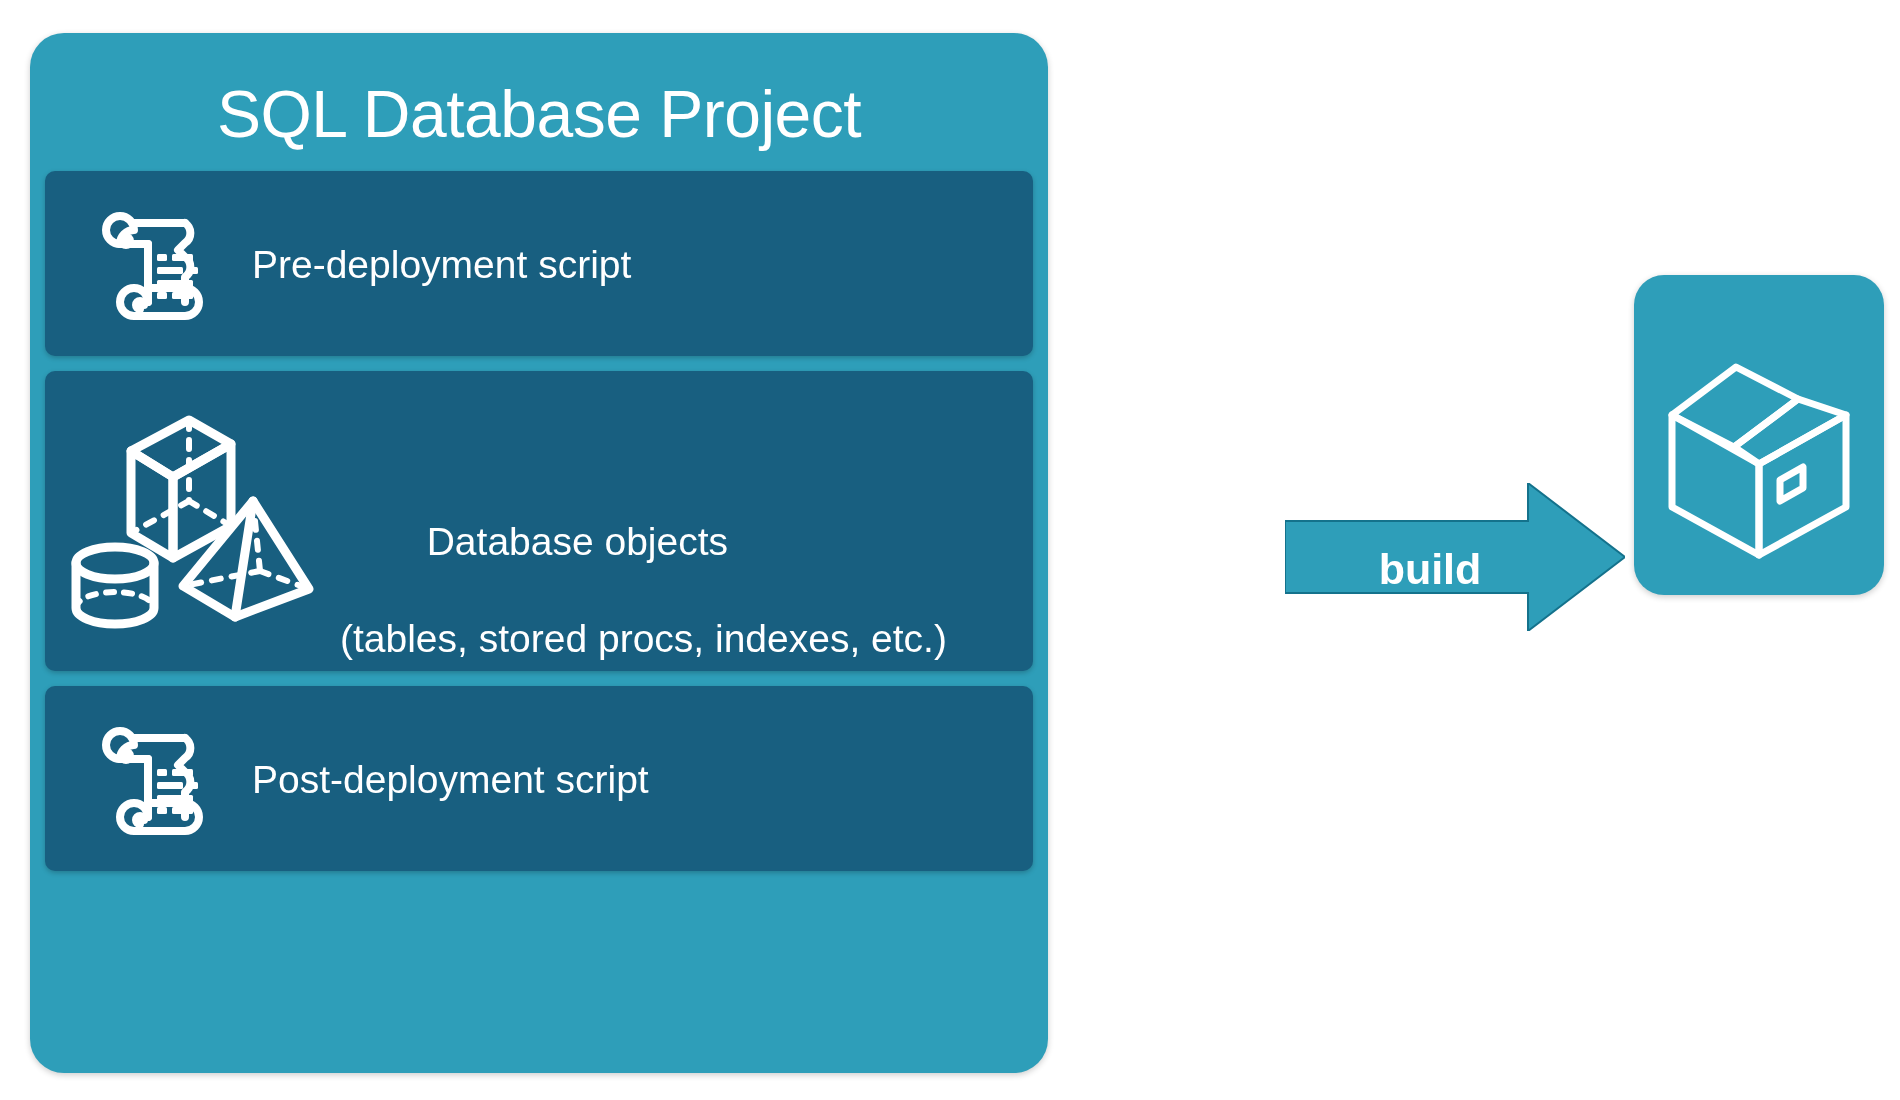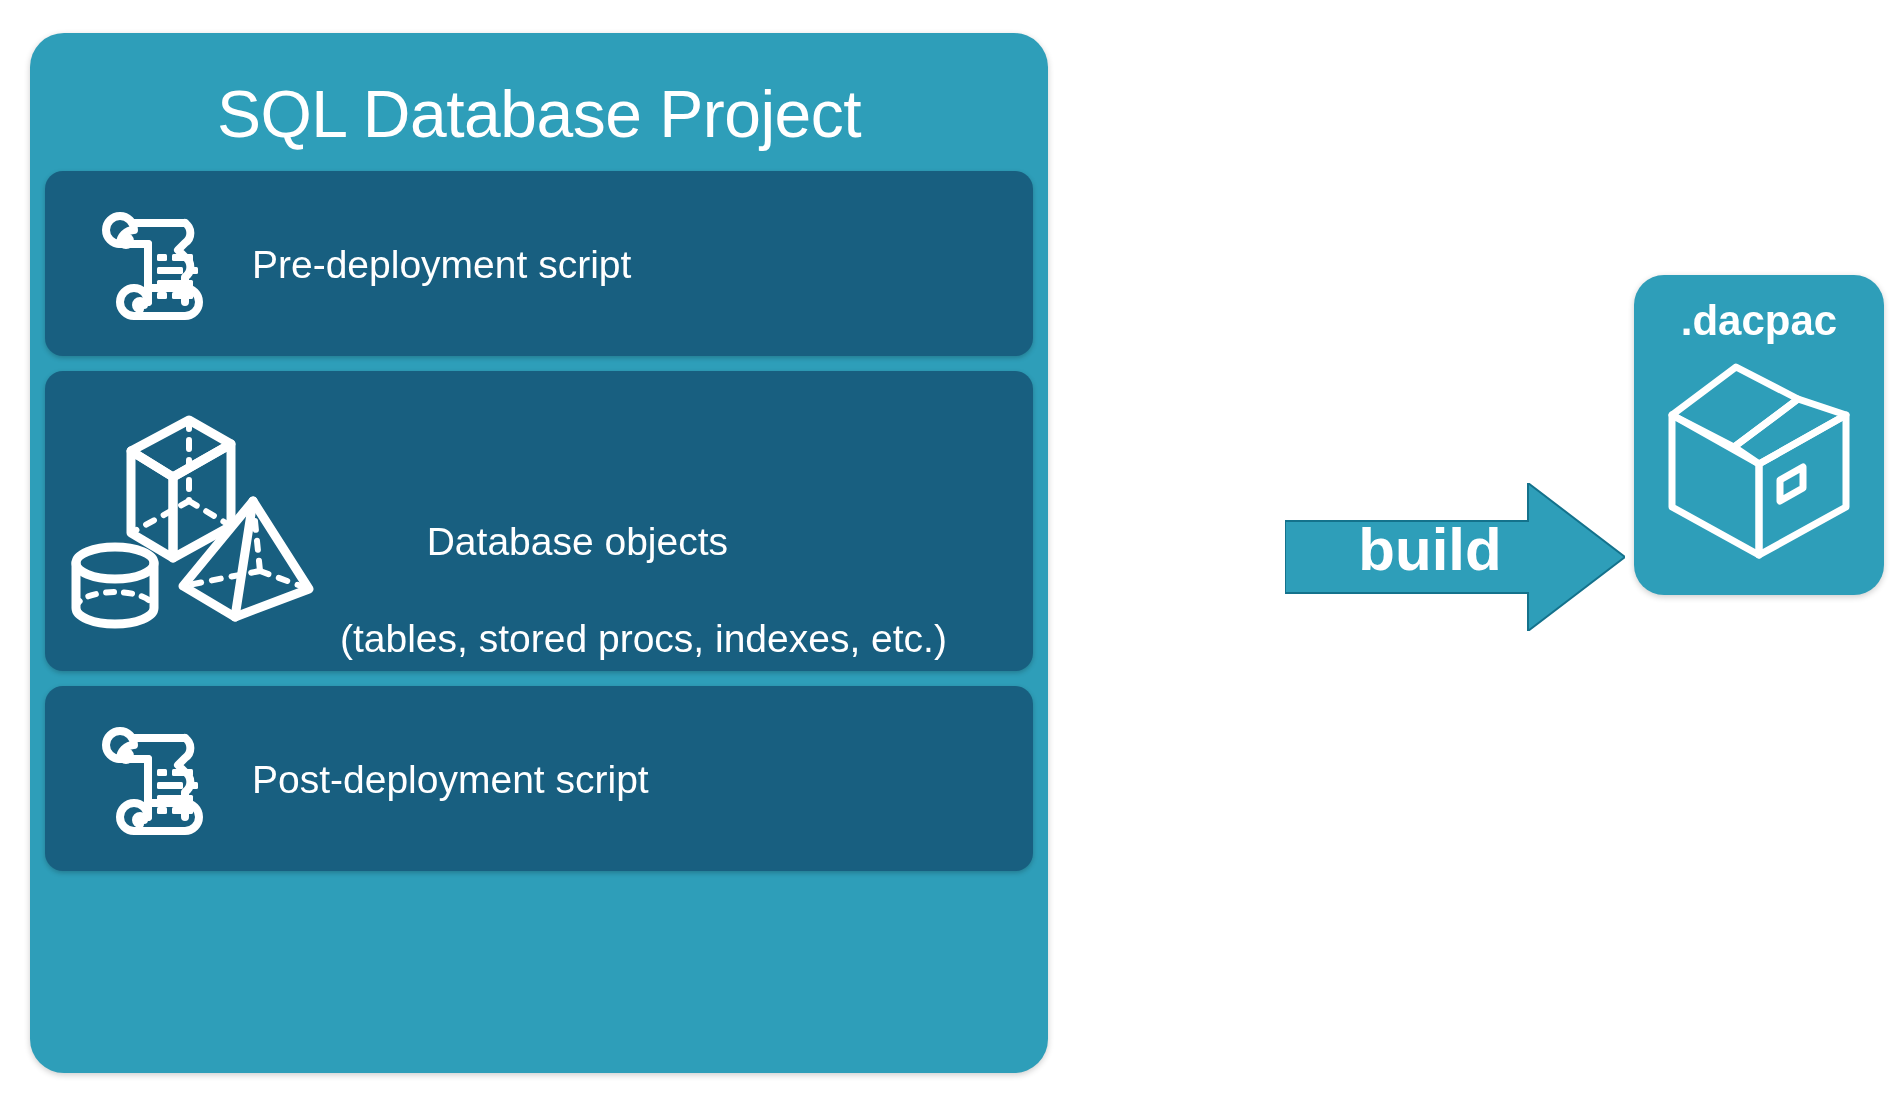--- a/index.html
+++ b/index.html
@@ -44,21 +44,21 @@
     letter-spacing: -0.5px;
     line-height: 1;
   }
 
   
   .item-card {
     position: absolute;
     left: 15px;
     width: 988px;
     background: #185F80;
-    border-radius: 18px;
+    border-radius: 10px;
     box-sizing: border-box;
     box-shadow: 0 2px 5px rgba(0,0,0,0.22);
   }
   #card-pre  { top: 138px; height: 185px; }
   #card-objs { top: 338px; height: 300px; }
   #card-post { top: 653px; height: 185px; }
 
   .item-icon {
     position: absolute;
     display: block;
@@ -84,25 +84,25 @@
   .build-arrow {
     position: absolute;
     left: 1285px;
     top: 483px;
     width: 340px;
     height: 148px;
   }
   .build-arrow-text {
     position: absolute;
     left: 1340px;
-    top: 520px;
+    top: 548px;
     width: 180px;
     text-align: center;
     color: #ffffff;
-    font-size: 60px;
+    font-size: 43px;
     font-weight: bold;
     line-height: 1;
   }
 
   
   .dacpac-card {
     position: absolute;
     left: 1634px;
     top: 275px;
     width: 250px;
@@ -243,21 +243,20 @@
   </div>
 
   <span class="build-arrow">
     <svg width="340" height="148" viewBox="0 0 340 148" aria-hidden="true">
       <polygon points="0,38 243,38 243,0 340,74 243,148 243,110 0,110" fill="#2E9EB9" stroke="#14728C" stroke-width="2"></polygon>
     </svg>
   </span>
   <div class="build-arrow-text">build</div>
 
   <div class="dacpac-card">
-    <div class="dacpac-title">.dacpac</div>
     <span class="dacpac-icon">
       <svg width="182" height="196" viewBox="0 0 182 196" aria-hidden="true">
         <g fill="none" stroke="#ffffff" stroke-width="7" stroke-linecap="round" stroke-linejoin="round">
 
           <path d="M4 52 L4 144 L91 192 L91 101 Z"></path>
 
           <path d="M91 101 L91 192 L178 144 L178 52 Z"></path>
 
           <path d="M4 52 L68 4 L130 36 L66 84 Z"></path>
 

